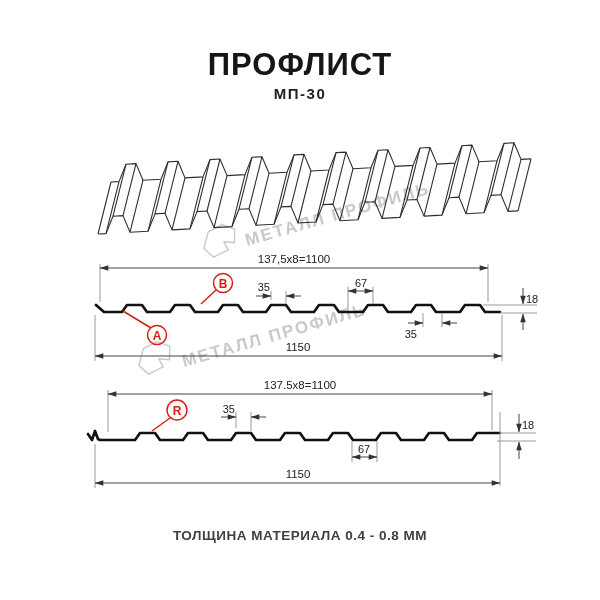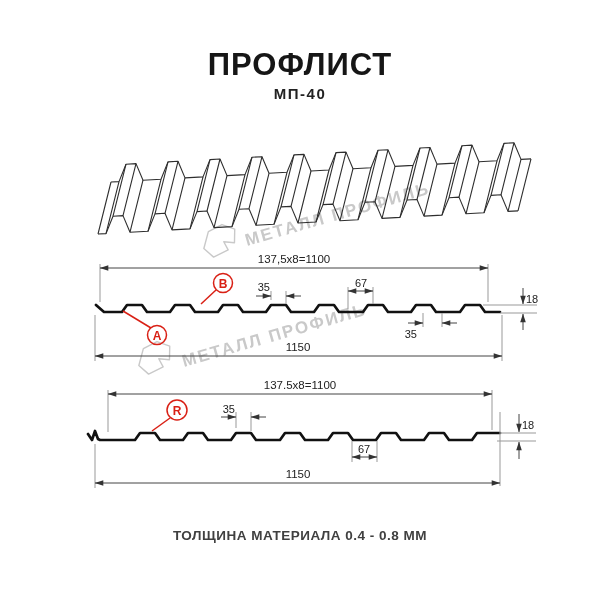--- a/index.html
+++ b/index.html
@@ -23,21 +23,21 @@
       font-weight:700;letter-spacing:2px;}
   .wmlogo{stroke:#c9c9c9;stroke-width:1.4;fill:none;stroke-linejoin:round;}
   .sheet{stroke:#2e2e2e;stroke-width:1.1;fill:none;stroke-linejoin:round;}
 </style>
 </head>
 <body>
 
 <div id="stage">
 
   <div class="title">ПРОФЛИСТ</div>
-  <div class="subtitle">МП-40</div>
+  <div class="subtitle">МП-30</div>
 
   <svg width="600" height="600" viewBox="0 0 600 600">
     <defs>
       <marker id="arr" markerWidth="10" markerHeight="8" refX="8.8" refY="4" orient="auto-start-reverse" markerUnits="userSpaceOnUse">
         <path d="M0.5,1.2 L9,4 L0.5,6.8 Z" fill="#333"></path>
       </marker>
     </defs>
 
     <g>
       <path class="wmlogo" transform="translate(196,232) rotate(-16)" d="M 3 18 L 12 3 L 27 0 L 38 8 L 34 21 L 24 17 L 26 26 L 10 29 Z"></path>

